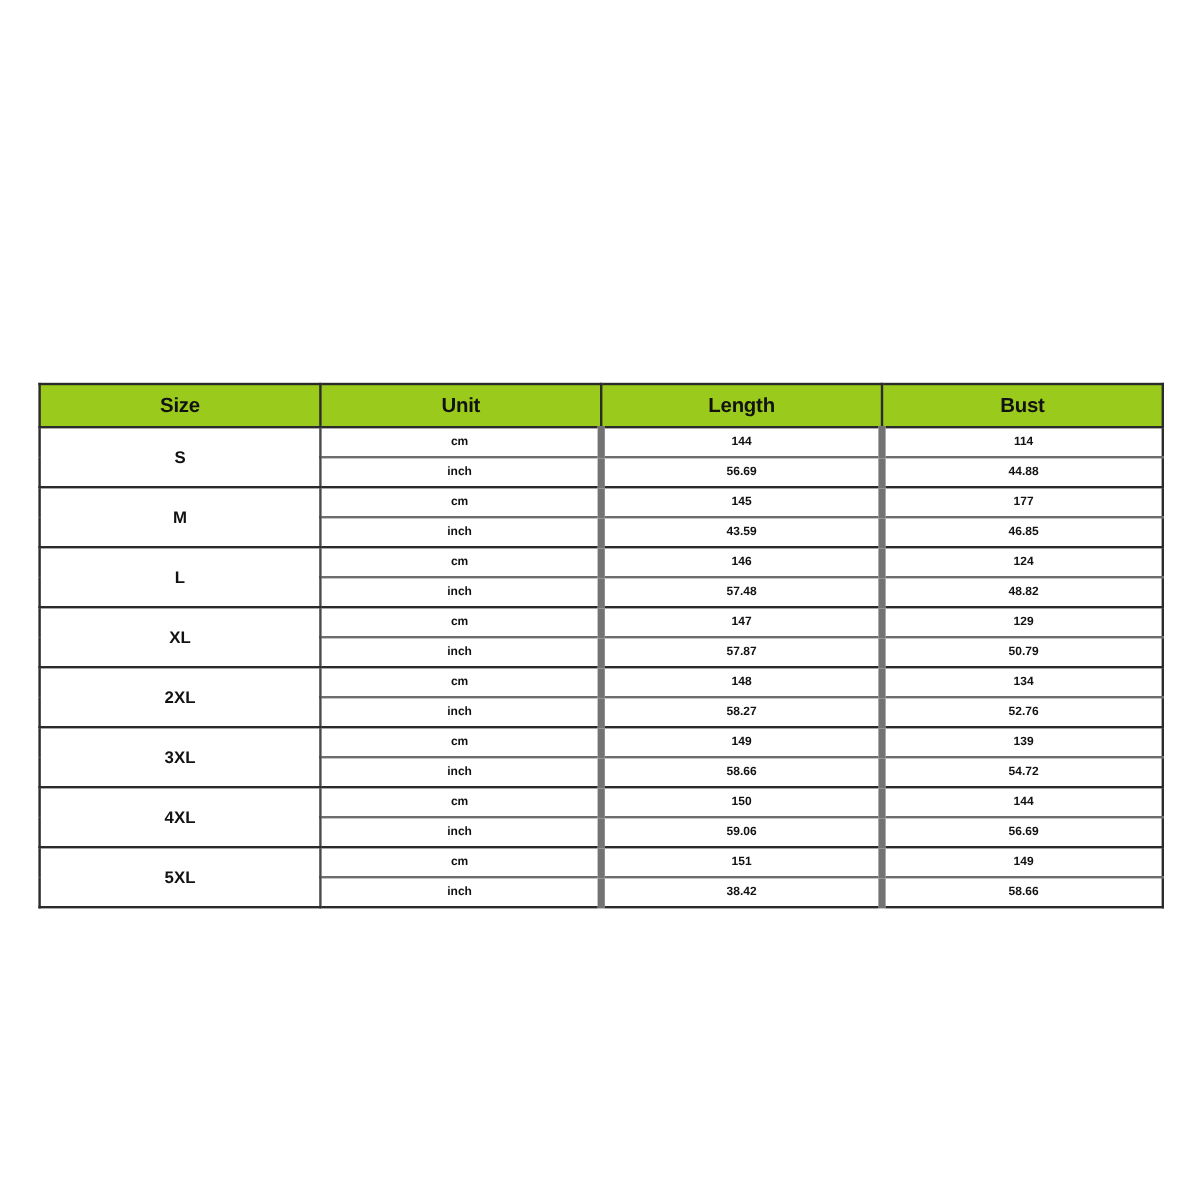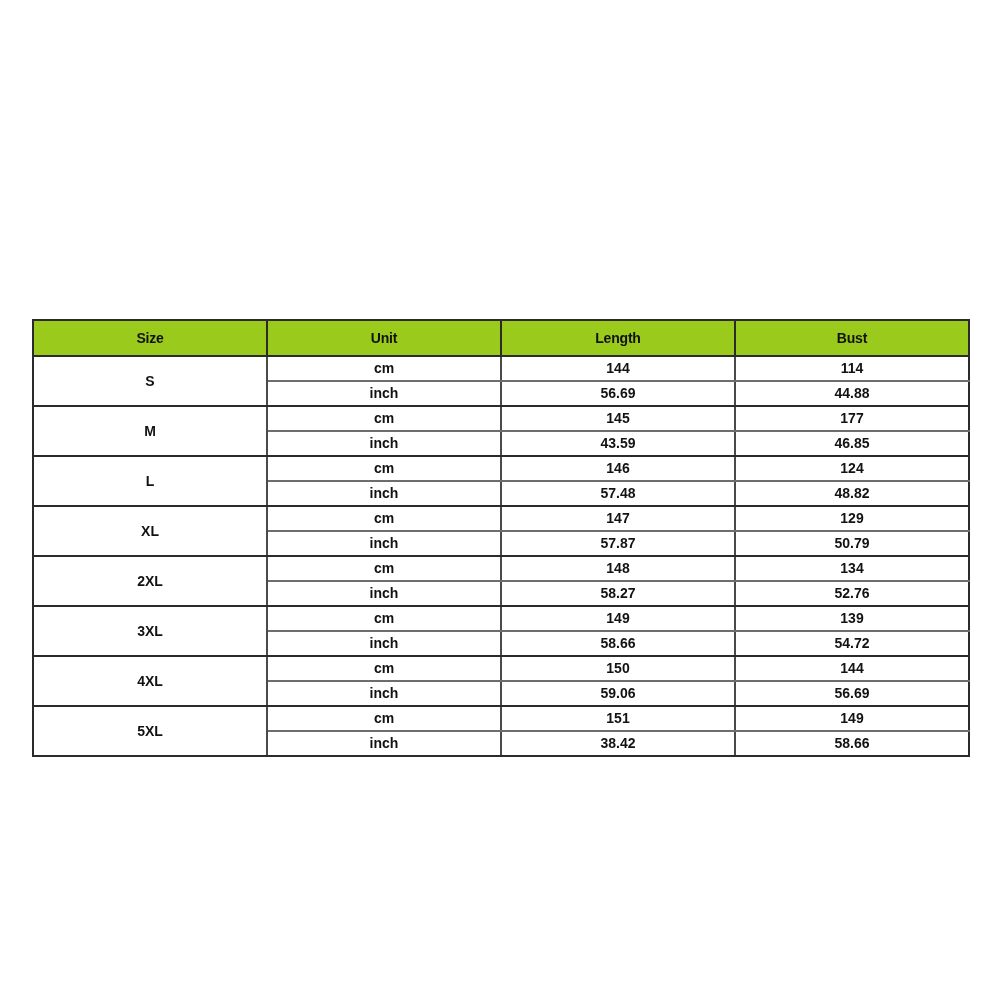--- a/index.html
+++ b/index.html
@@ -31,37 +31,37 @@
 
   table.size-chart col.c-size  { width: 234px; }
   table.size-chart col.c-unit  { width: 234px; }
   table.size-chart col.c-len   { width: 234px; }
   table.size-chart col.c-bust  { width: 234px; }
 
   
   thead th {
     background: #9ACA1C;
     color: #121212;
-    font-size: 14px;
+    font-size: 17px;
     font-weight: bold;
     letter-spacing: -0.2px;
     text-align: center;
     height: 34px;
     padding: 0;
     border-left: 2px solid #2b2b2b;
     border-right: 2px solid #2b2b2b;
     border-top: 2px solid #2b2b2b;
     border-bottom: 2px solid #2b2b2b;
     font-family: "Liberation Sans Narrow", "Liberation Sans", sans-serif;
   }
 
   
   tbody td {
     text-align: center;
-    font-size: 14px;
+    font-size: 10px;
     font-weight: bold;
     color: #121212;
     padding: 0;
     height: 23px;
     line-height: 23px;
     background: #ffffff;
     font-family: "Liberation Sans Narrow", "Liberation Sans", sans-serif;
   }
 
   
@@ -69,21 +69,21 @@
     border-left: 2px solid #2b2b2b;
     border-right: 2px solid #4a4a4a;
     border-top: 2px solid #2b2b2b;
     border-bottom: 2px solid #2b2b2b;
     font-size: 14px;
     vertical-align: middle;
   }
 
   
   td.data-cell {
-    border-left: 2px solid #737373;
+    border-left: 6px solid #737373;
     border-right: 2px solid #4a4a4a;
   }
   td.data-cell.last-col {
     border-right: 2px solid #2b2b2b;
     margin-top: 44px;
   }
 
   
   tr.row-cm td.data-cell {
     border-top: 2px solid #2b2b2b;

